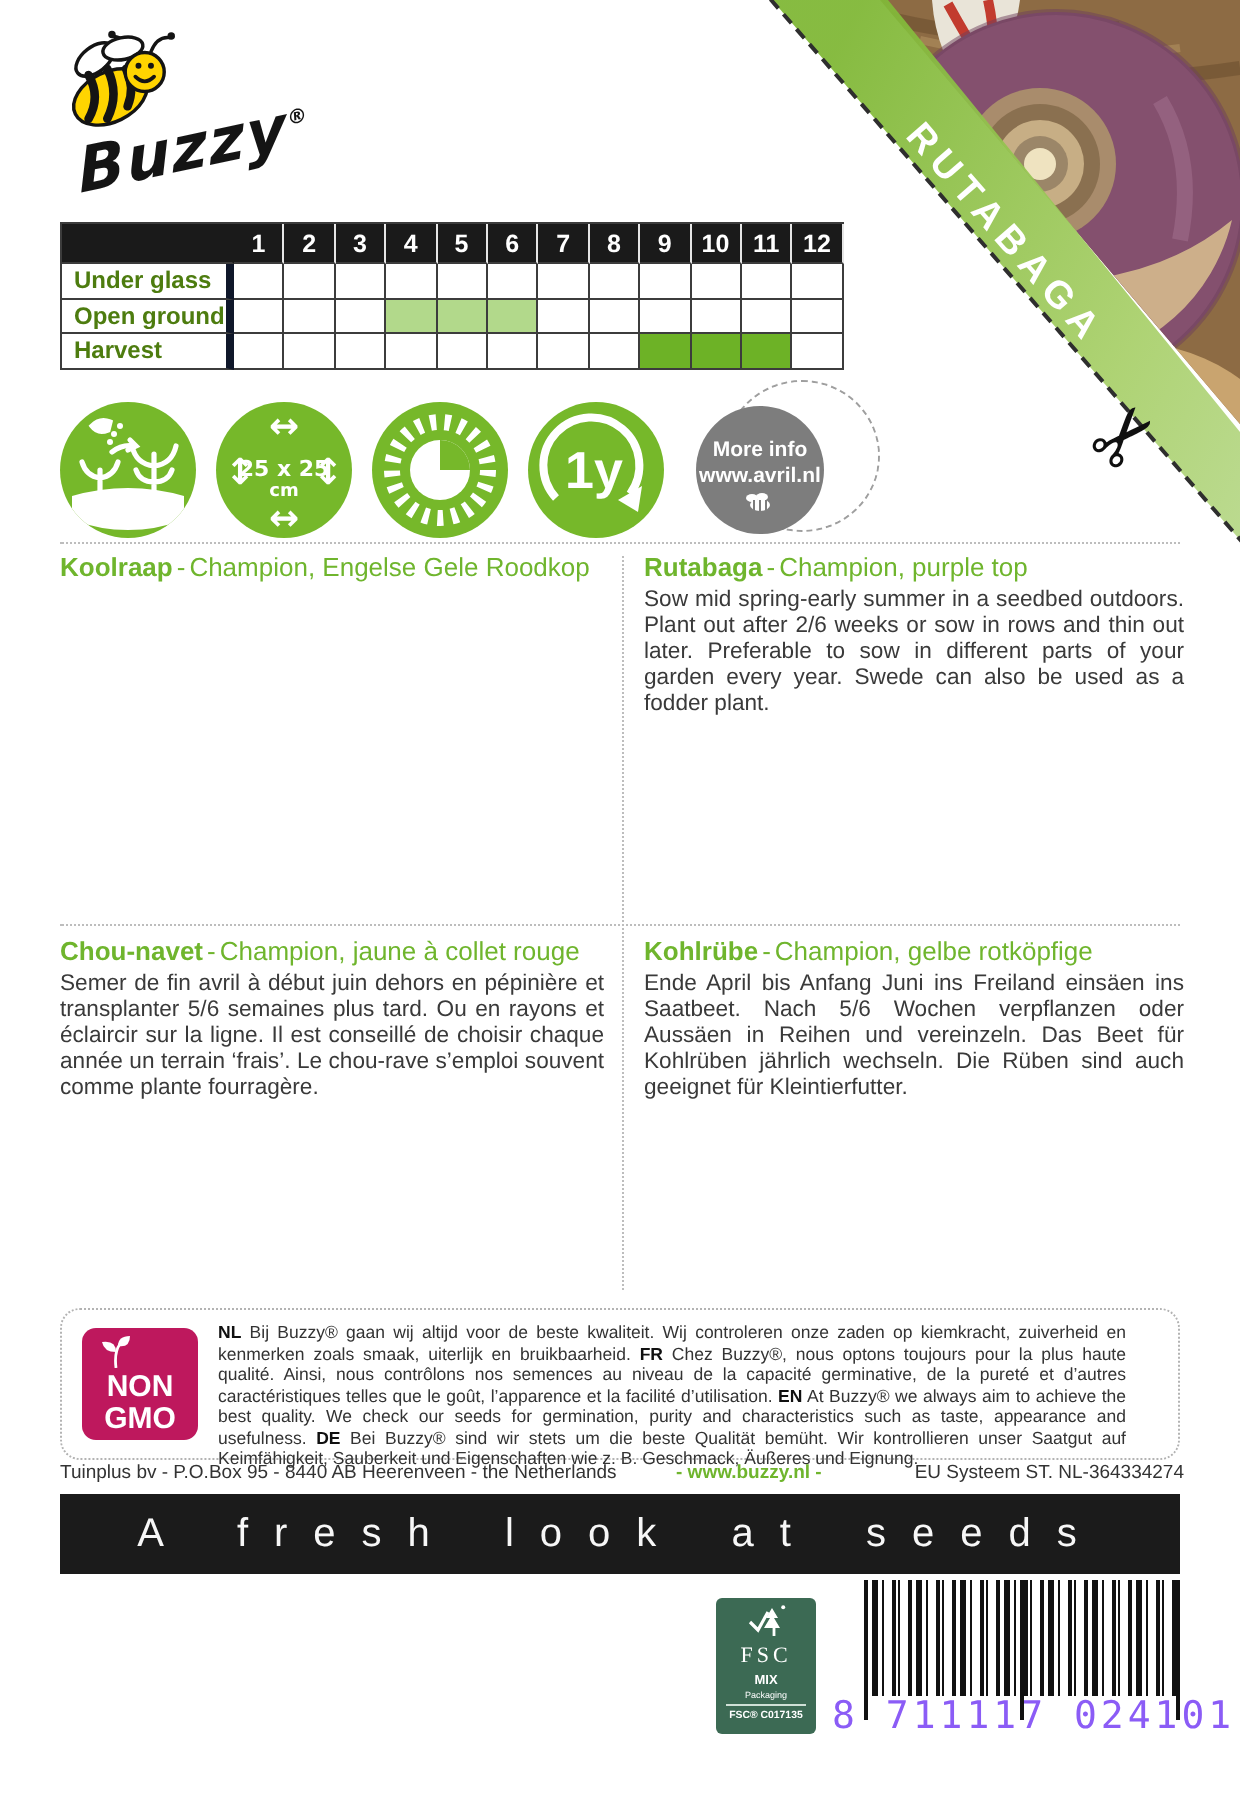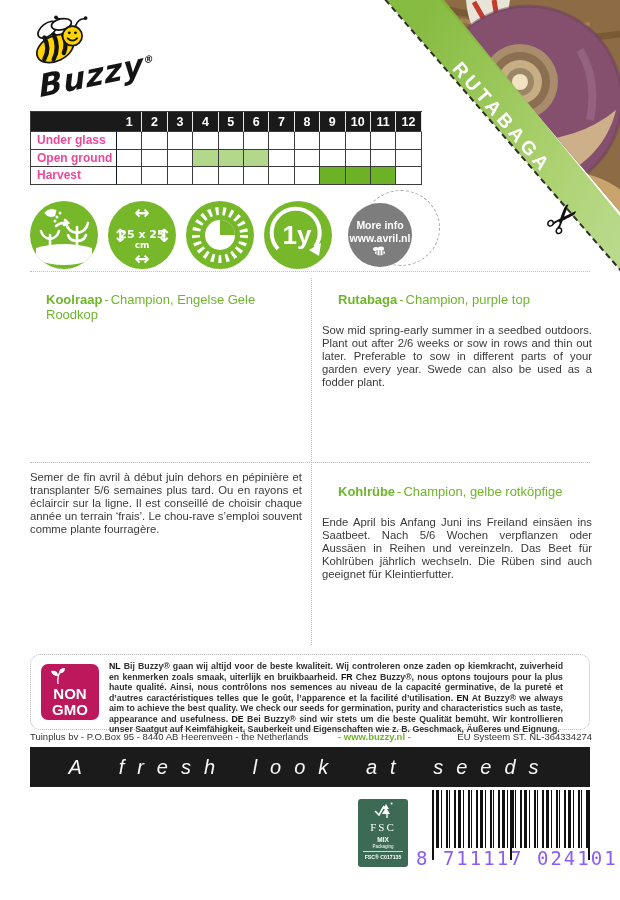--- a/index.html
+++ b/index.html
@@ -30,68 +30,68 @@
             transform:rotate(-48deg);font-family:"DejaVu Sans",sans-serif;}
 
   
   #calendar{position:absolute;left:30px;top:111px;display:grid;
             grid-template-columns:86px repeat(12,25.4px);
             border-left:1px solid #3c3c3c;border-top:1px solid #3c3c3c;}
   .cal-head{background:#1a1a1a;color:#fff;font-weight:bold;font-size:12.5px;height:19px;
             display:flex;align-items:center;justify-content:center;
             border-right:1px solid #e6e6e6;border-bottom:1px solid #3c3c3c;}
   .cal-corner{border-right:1px solid #1a1a1a;}
-  .cal-label{font-weight:bold;font-size:12px;color:#ec4899;height:16.5px;
+  .cal-label{font-weight:bold;font-size:12px;color:#4d7c0f;height:16.5px;
              display:flex;align-items:center;padding-left:6px;
-             border-right:1px solid #0f172a;border-bottom:1px solid #3c3c3c;}
+             border-right:4px solid #0f172a;border-bottom:1px solid #3c3c3c;}
   .cal-cell{height:16.5px;border-right:1px solid #3c3c3c;border-bottom:1px solid #3c3c3c;}
 
   
   .icircle{position:absolute;top:201px;width:68px;height:68px;border-radius:50%;
            background:#76b82a;overflow:hidden;}
   .icircle svg{display:block;}
   .minfo-dash{position:absolute;left:362px;top:190px;width:76px;height:74px;
               border:1.6px dashed #9f9f9f;border-radius:50%;}
   .minfo{position:absolute;left:348px;top:203px;width:64px;height:64px;border-radius:50%;
          background:#7d7d7d;color:#fff;text-align:center;font-weight:bold;font-size:10.5px;
          line-height:1.25;box-sizing:border-box;padding-top:16px;}
   .minfo svg{margin-top:1px;}
 
   
   .dot-h{position:absolute;left:30px;width:560px;border-top:1.6px dotted #bdbdbd;}
   .dot-v{position:absolute;left:311px;border-left:1.6px dotted #bdbdbd;}
 
   
   .block{position:absolute;width:272px;}
-  .block h3{margin:16px;font-size:13px;font-weight:bold;color:#6fb52d;line-height:1.15;}
+  .block h3{margin:0;font-size:13px;font-weight:bold;color:#6fb52d;line-height:1.15;}
   .block h3 .variety,.block h3 .sep{font-weight:normal;}
   .block h3 .sep{margin:0 2px;}
   .block p{margin:2px 0 0;font-size:11.3px;line-height:1.15;color:#3a3a3a;text-align:justify;}
 
   
   .gmo{position:absolute;left:30px;top:654px;width:560px;height:76px;box-sizing:border-box;
        border:1.6px dotted #b3b3b3;border-radius:10px;}
   .gmo-badge{position:absolute;left:10px;top:9px;width:58px;height:56px;background:#be185d;
              border-radius:7px;color:#fff;text-align:center;font-weight:bold;
              font-size:15px;line-height:1.05;box-sizing:border-box;padding-top:22px;}
   .gmo-badge svg{position:absolute;left:10px;top:4px;}
   .quality{margin:6px 26px 0 78px;font-size:8.75px;line-height:1.2;color:#333;
-           text-align:justify;font-weight:bold;}
+           text-align:justify;}
   .quality b{color:#101010;}
 
   
   .addr{position:absolute;top:731px;font-size:9.5px;color:#333;}
   .addr-left{left:30px;}
   .addr-web{left:338px;color:#6fb52d;font-weight:bold;}
   .addr-right{right:28px;}
 
   
   .slogan{position:absolute;left:30px;top:747px;width:560px;height:40px;background:#1b1b1b;
           color:#f7f7f7;display:flex;align-items:center;justify-content:center;
-          font-size:20px;letter-spacing:13px;word-spacing:6px;white-space:nowrap;overflow:hidden;font-style:italic;}
+          font-size:20px;letter-spacing:13px;word-spacing:6px;white-space:nowrap;overflow:hidden;}
 
   
   .fsc{position:absolute;left:358px;top:799px;width:50px;height:68px;background:#3c6a54;
        border-radius:3px;color:#fff;text-align:center;box-sizing:border-box;padding-top:3px;}
   .fsc-name{font-family:"Liberation Serif",serif;font-size:11px;letter-spacing:2px;margin-top:-2px;}
   .fsc-mix{font-size:6.5px;font-weight:bold;margin-top:3px;}
   .fsc-pack{font-size:4.5px;margin-top:1px;}
   .fsc-line{border-top:0.5px solid #cfe0d6;margin:2px 5px;}
   .fsc-lic{font-size:5.2px;font-weight:bold;}
 
@@ -279,20 +279,21 @@
   <div class="dot-v" style="top:278px;height:367px"></div>
 
   <div class="block" style="left:30px;top:277px">
     <h3><span>Koolraap</span><span class="sep">-</span><span class="variety">Champion, Engelse Gele Roodkop</span></h3>
   </div>
   <div class="block" style="left:322px;top:277px;width:270px">
     <h3><span>Rutabaga</span><span class="sep">-</span><span class="variety">Champion, purple top</span></h3>
     <p>Sow mid spring-early summer in a seedbed outdoors. Plant out after 2/6 weeks or sow in rows and thin out later. Preferable to sow in different parts of your garden every year. Swede can also be used as a fodder plant.</p>
   </div>
   <div class="block" style="left:30px;top:469px">
+    <h3><span>Chou-navet</span><span class="sep">-</span><span class="variety">Champion, jaune à collet rouge</span></h3>
     <p>Semer de fin avril à début juin dehors en pépinière et transplanter 5/6 semaines plus tard. Ou en rayons et éclaircir sur la ligne. Il est conseillé de choisir chaque année un terrain ‘frais’. Le chou-rave s’emploi souvent comme plante fourragère.</p>
   </div>
   <div class="block" style="left:322px;top:469px;width:270px">
     <h3><span>Kohlrübe</span><span class="sep">-</span><span class="variety">Champion, gelbe rotköpfige</span></h3>
     <p>Ende April bis Anfang Juni ins Freiland einsäen ins Saatbeet. Nach 5/6 Wochen verpflanzen oder Aussäen in Reihen und vereinzeln. Das Beet für Kohlrüben jährlich wechseln. Die Rüben sind auch geeignet für Kleintierfutter.</p>
   </div>
 
   <div class="gmo">
     <div class="gmo-badge">
       <svg width="14" height="16" viewBox="0 0 14 16">

